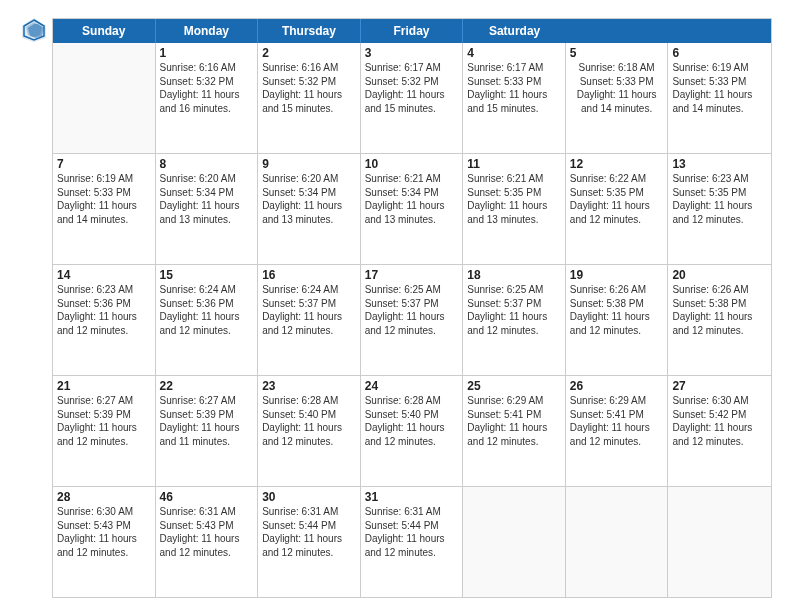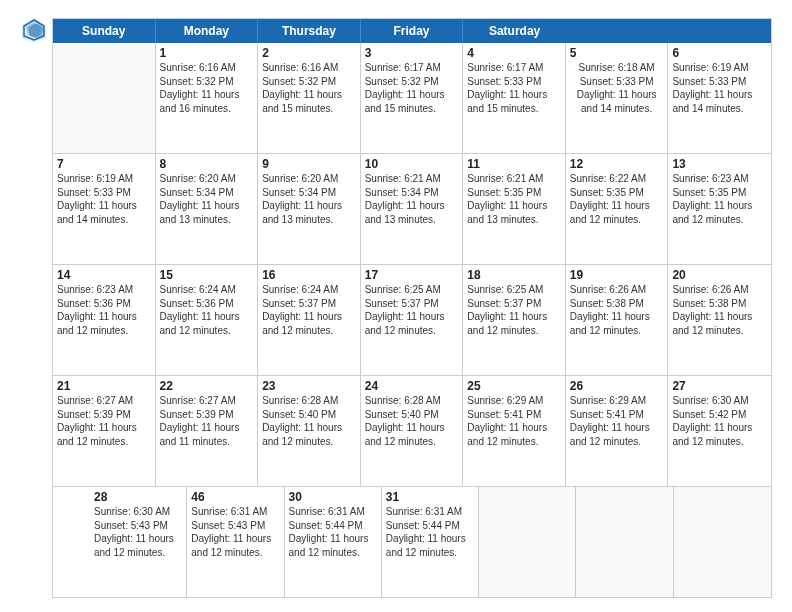--- a/index.html
+++ b/index.html
@@ -81,21 +81,21 @@
       display: flex;
       flex-direction: column;
       flex: 1;
     }
     .cal-row {
       display: grid;
       grid-template-columns: repeat(7, 1fr);
       flex: 1;
       border-bottom: 1px solid #ccc;
     }
-    .cal-row:last-child { border-bottom: none; margin-left: 37px; }
+    .cal-row:last-child { border-bottom: none; }
     .cal-cell {
       border-right: 1px solid #ccc;
       padding: 3px 4px 2px 4px;
       vertical-align: top;
       font-size: 9.5px;
       color: #333;
       background: #fff;
       min-height: 0;
     }
     .cal-cell:last-child { border-right: none; }

